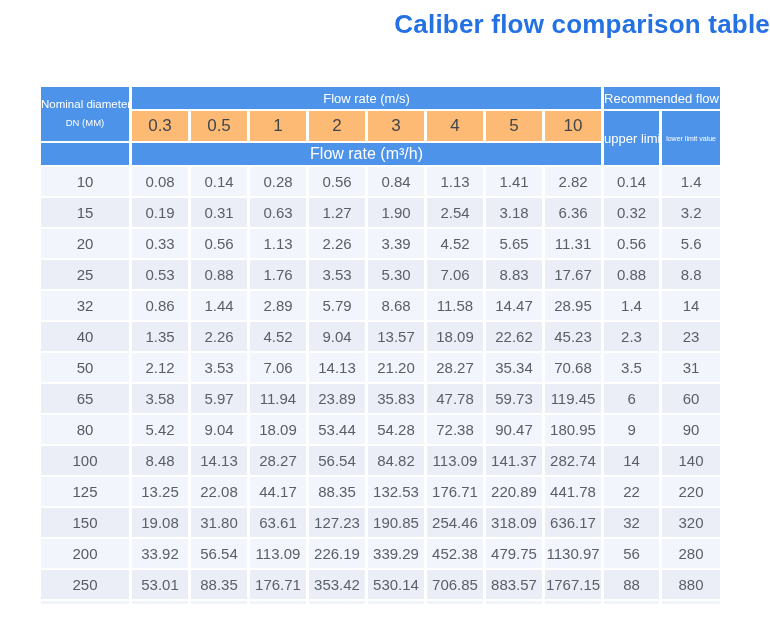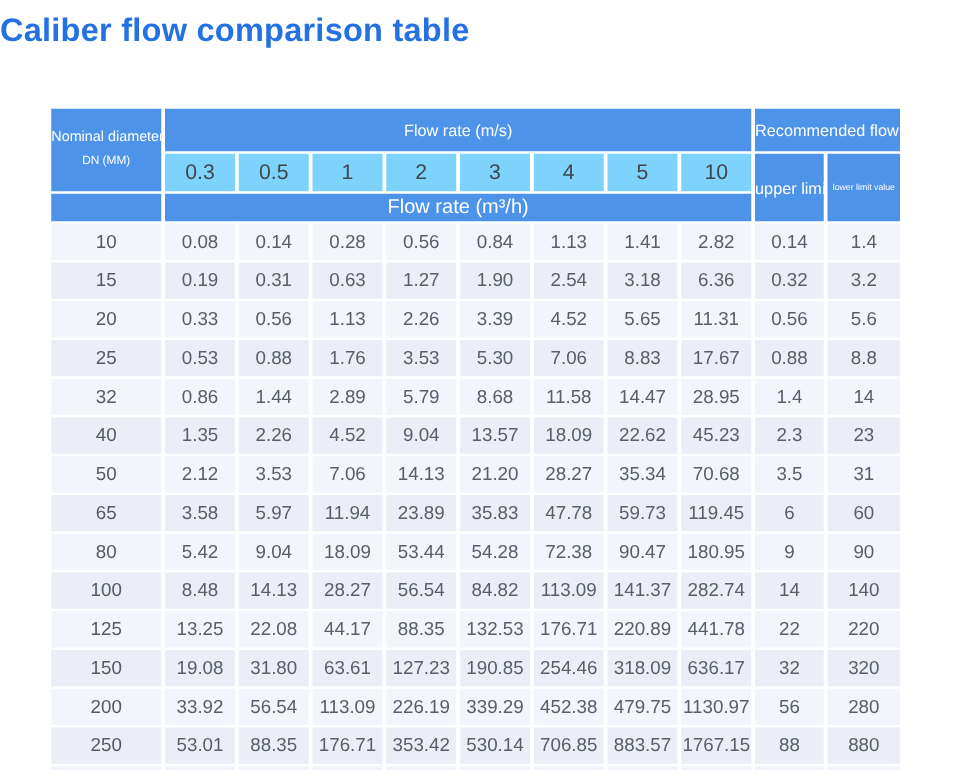--- a/index.html
+++ b/index.html
@@ -8,36 +8,36 @@
     --row-dark:#ebeef7;
     --title-blue:#2471e4;
   }
   *{box-sizing:border-box;}
   html,body{margin:0;padding:0;}
   body{
     width:770px;height:626px;background:#ffffff;overflow:hidden;
     font-family:"Liberation Sans",sans-serif;position:relative;
   }
   .title{
-    margin:0;padding-top:9px;text-align:left;
+    margin:0;padding-top:9px;text-align:right;
     font-size:26px;font-weight:700;color:var(--title-blue);letter-spacing:.2px;
   }
   .table-wrap{position:absolute;left:38px;top:85px;}
   table{
     border-collapse:separate;border-spacing:3px 2px;table-layout:fixed;
     width:685px;background:#ffffff;
   }
   th,td{padding:0;text-align:center;vertical-align:middle;overflow:hidden;white-space:nowrap;}
   .hdr{background:var(--header-blue);color:#ffffff;font-weight:400;}
   .nominal{font-size:11.5px;line-height:1.55;}
   .nominal .l2{font-size:9.5px;text-align:center;}
-  .flow-ms{font-size:13px;height:34px;}
+  .flow-ms{font-size:13px;height:22px;}
   .recommended{font-size:13px;}
   .vel-cell{
-    background:#7dd3fc;color:#41464e;font-size:17px;height:30px;font-weight:400;
+    background:#fdba74;color:#41464e;font-size:17px;height:30px;font-weight:400;
   }
   .upper{font-size:13px;}
   .lower{font-size:7px;}
   .m3h{font-size:16px;height:22px;}
   .corner{height:22px;}
   tbody td{font-size:15px;color:#5a5f67;height:29px;}
   .dn-cell{color:#565b63;}
   tr.row-light td{background:var(--row-light);}
   tr.row-dark td{background:var(--row-dark);}
   tr.partial-row td{height:3px;background:#f0f4fa;}

